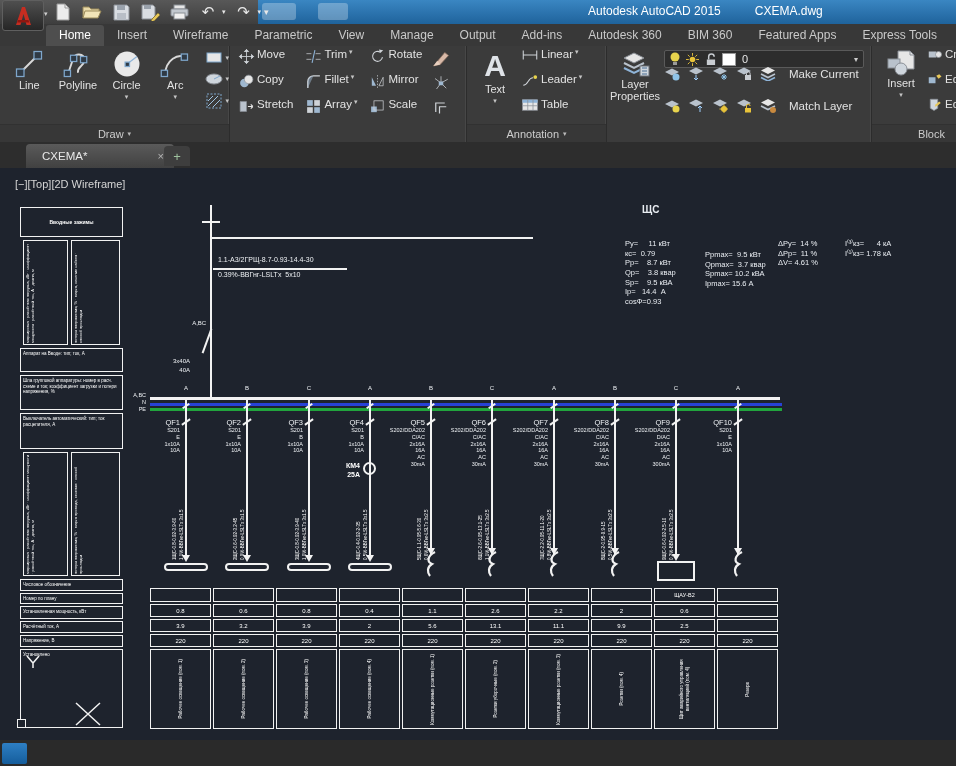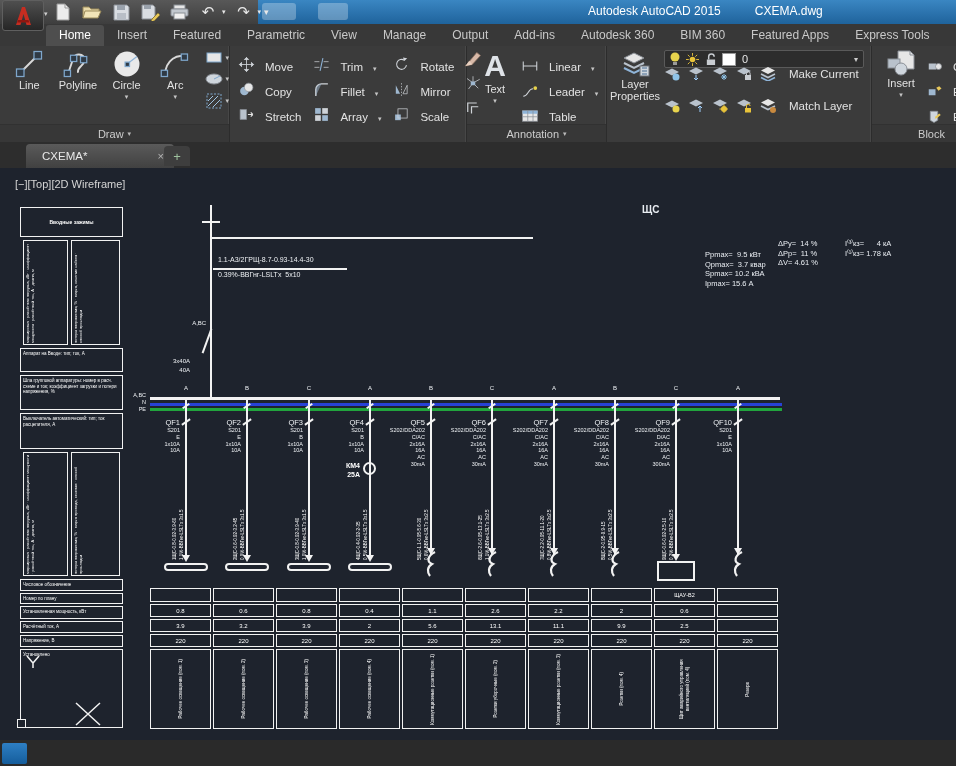--- a/index.html
+++ b/index.html
@@ -21,21 +21,21 @@
   .rtab{padding:3px 13px 4px 13px;font-size:12px;color:#c9c9c9;white-space:nowrap;}
   .rtab.active{background:#4e4e4e;color:#fff;border-radius:3px 3px 0 0;}
   
   #ribbon{position:absolute;left:0;top:46px;width:956px;height:96px;background:#3b3b3b;border-bottom:1px solid #1f1f1f;display:flex;}
   .panel{position:relative;height:96px;border-right:1px solid #2c2c2c;box-shadow:inset -1px 0 0 #474747;display:flex;flex-direction:column;box-sizing:border-box;flex:none;}
   .pbody{height:79px;display:flex;}
   .plabel{height:17px;background:#373737;border-top:1px solid #313131;color:#cdcdcd;font-size:11px;display:flex;align-items:center;justify-content:center;gap:4px;}
   .plabel .car{font-size:7px;color:#bbb;}
   .bigbtn{width:52px;padding-top:3px;display:flex;flex-direction:column;align-items:center;color:#e2e2e2;font-size:11px;line-height:12px;text-align:center;}
   .bigbtn .car{font-size:7px;color:#c5c5c5;}
-  .tool{display:flex;align-items:flex-end;gap:10px;color:#e2e2e2;font-size:11.5px;height:25px;white-space:nowrap;}
+  .tool{display:flex;align-items:flex-start;gap:2px;color:#e2e2e2;font-size:11.5px;height:25px;white-space:nowrap;}
   .tool .car{font-size:7px;color:#c5c5c5;}
   .minicol{display:flex;flex-direction:column;justify-content:flex-start;padding-top:4px;gap:5px;}
   .minirow{display:flex;align-items:center;gap:2px;}
   .car{font-size:7px;color:#c5c5c5;}
   
   #layercombo{position:absolute;left:57px;top:4px;width:200px;height:18px;background:#2d2d2d;border:1px solid #5a5a5a;border-radius:2px;display:flex;align-items:center;gap:6px;padding:0 5px;box-sizing:border-box;color:#e6e6e6;font-size:11px;}
   #layercombo .sw{width:12px;height:11px;background:#fff;border:1px solid #999;}
   #layercombo .dd{margin-left:auto;font-size:8px;color:#ccc;}
   .lrow{position:absolute;left:57px;display:flex;align-items:center;gap:8px;}
   .lrow .lbl{color:#e2e2e2;font-size:11.5px;margin-left:4px;white-space:nowrap;}
@@ -151,21 +151,21 @@
     </div>
     <div id="title-text">
       <span>Autodesk AutoCAD 2015</span>
       <span>CXEMA.dwg</span>
     </div>
   </div>
 
   <div id="tabrow">
     <div class="rtab active">Home</div>
     <div class="rtab">Insert</div>
-    <div class="rtab">Featured</div>
+    <div class="rtab">Wireframe</div>
     <div class="rtab">Parametric</div>
     <div class="rtab">View</div>
     <div class="rtab">Manage</div>
     <div class="rtab">Output</div>
     <div class="rtab">Add-ins</div>
     <div class="rtab">Autodesk 360</div>
     <div class="rtab">BIM 360</div>
     <div class="rtab">Featured Apps</div>
     <div class="rtab">Express Tools</div>
 
@@ -513,20 +513,23 @@
     <div class="wline" style="left:211px;top:69px;width:322px;height:2px"></div>
     <div class="txt" style="left:218px;top:88px;font-size:7px">1.1-А3/2ГРЩ-8.7-0.93-14.4-30</div>
     <div class="wline" style="left:213px;top:100px;width:134px;height:1.5px"></div>
     <div class="txt" style="left:218px;top:103px;font-size:7px">0.39%-ВВГнг-LSLTx  5х10</div>
     <div class="txt" style="left:168px;top:152px;width:38px;text-align:right;font-size:6px">А,ВС</div>
     <div class="wline" style="left:206px;top:160px;width:2px;height:26px;transform:rotate(20deg)"></div>
     <div class="txt" style="left:150px;top:190px;width:40px;text-align:right;font-size:6px">3х40А</div>
     <div class="txt" style="left:150px;top:199px;width:40px;text-align:right;font-size:6px">40А</div>
 
     <div class="shch" style="left:642px;top:37px" id="shch-title">ЩС</div>
+    <div class="shch" style="left:625px;top:52px">
+      <div>Ру=     11 кВт</div><div>кс=  0.79</div><div>Рр=    8.7 кВт</div><div>Qр=    3.8 квар</div><div>Sр=    9.5 кВА</div><div>Iр=   14.4  А</div><div>cosФ=0.93</div>
+    </div>
     <div class="shch" style="left:705px;top:63px">
       <div>Ррmax=  9.5 кВт</div><div>Qрmax=  3.7 квар</div><div>Sрmax= 10.2 кВА</div><div>Iрmax= 15.6 А</div>
     </div>
     <div class="shch" style="left:778px;top:52px">
       <div>ΔРу=  14 %</div><div>ΔРр=  11 %</div><div>ΔV= 4.61 %</div>
     </div>
     <div class="shch" style="left:845px;top:52px">
       <div>I⁽³⁾кз=      4 кА</div><div>I⁽¹⁾кз= 1.78 кА</div>
     </div>
 

